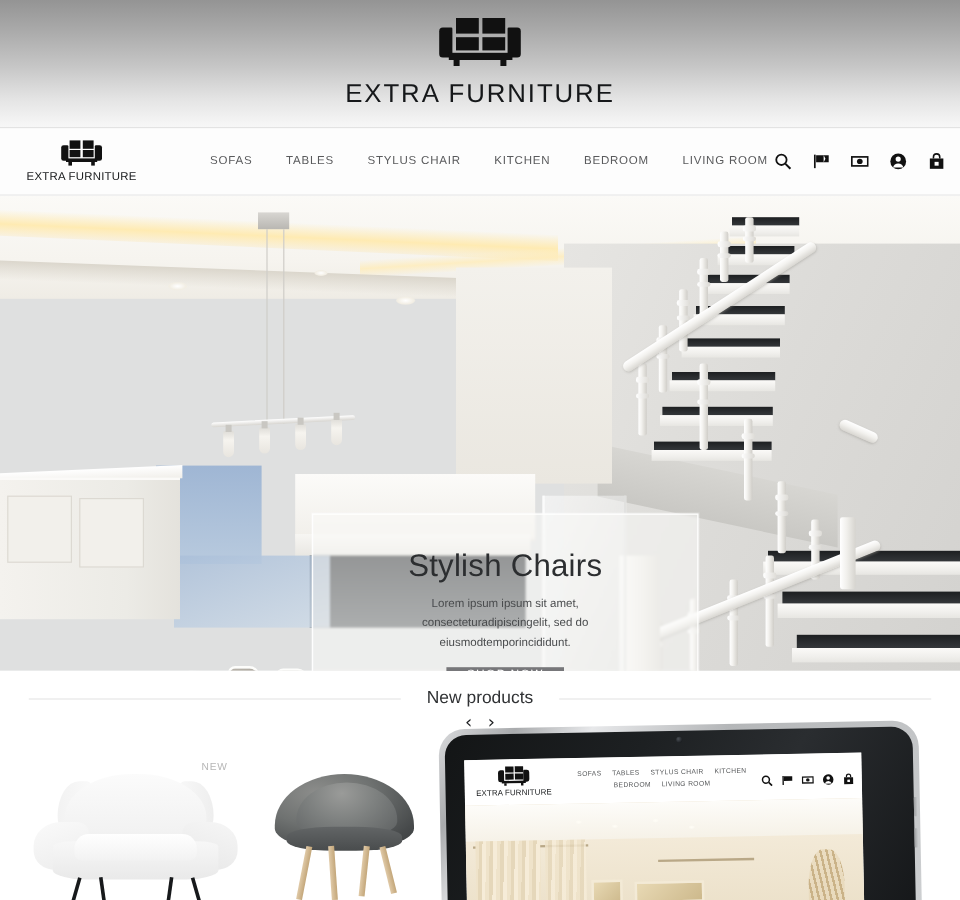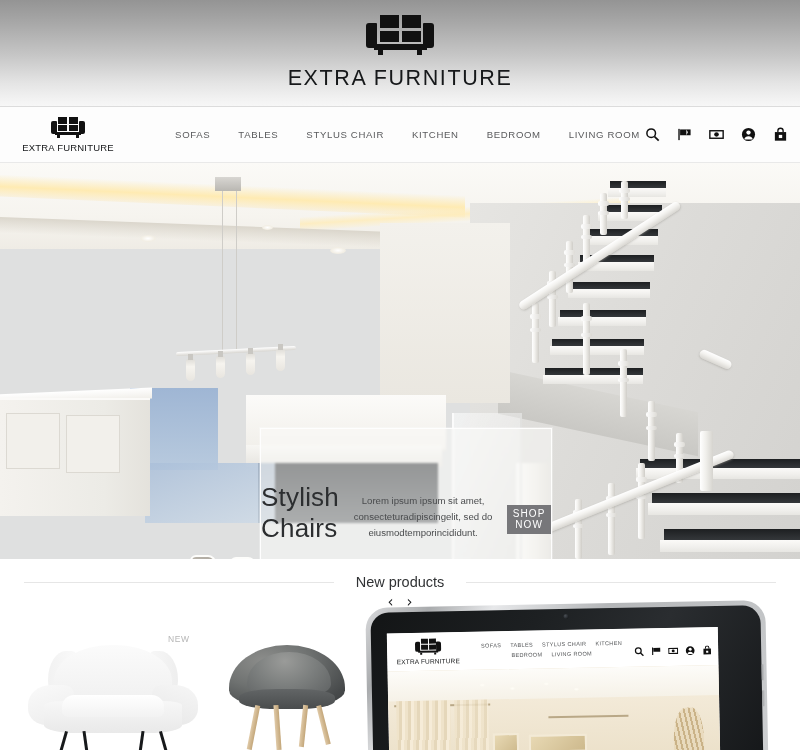--- a/index.html
+++ b/index.html
@@ -300,25 +300,25 @@
   }
   .upper-cab {
     position: absolute; left: 246px; top: 232px; width: 200px; height: 56px;
     background: linear-gradient(to bottom, #fcfbf9, #f1efea);
     border-bottom: 2px solid #e8e6e1;
   }
 
   
   .hero-card {
     position: absolute;
-    left: 260px; top: 265px; width: 292px; height: 142px;
+    left: 260px; top: 265px; width: 322px; height: 142px;
     background: rgba(252,252,250,0.50);
     border: 1px solid rgba(255,255,255,0.95);
     box-shadow: 0 0 0 1px rgba(255,255,255,.25);
-    display: flex; flex-direction: row; align-items: center;
+    display: flex; flex-direction: column; align-items: center;
     padding-top: 27px;
     backdrop-filter: blur(1px);
   }
   .hero-title {
     font-size: 26px;
     font-weight: 400;
     color: #2c2e30;
     letter-spacing: 0.2px;
   }
   .hero-sub {

